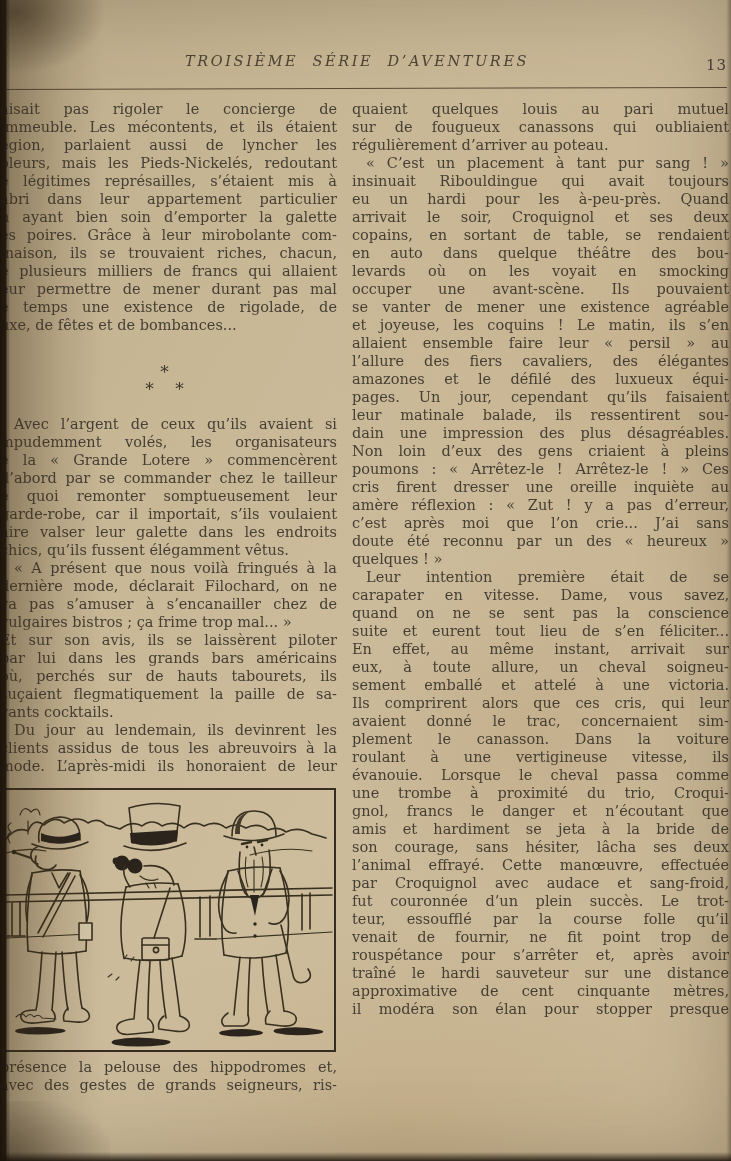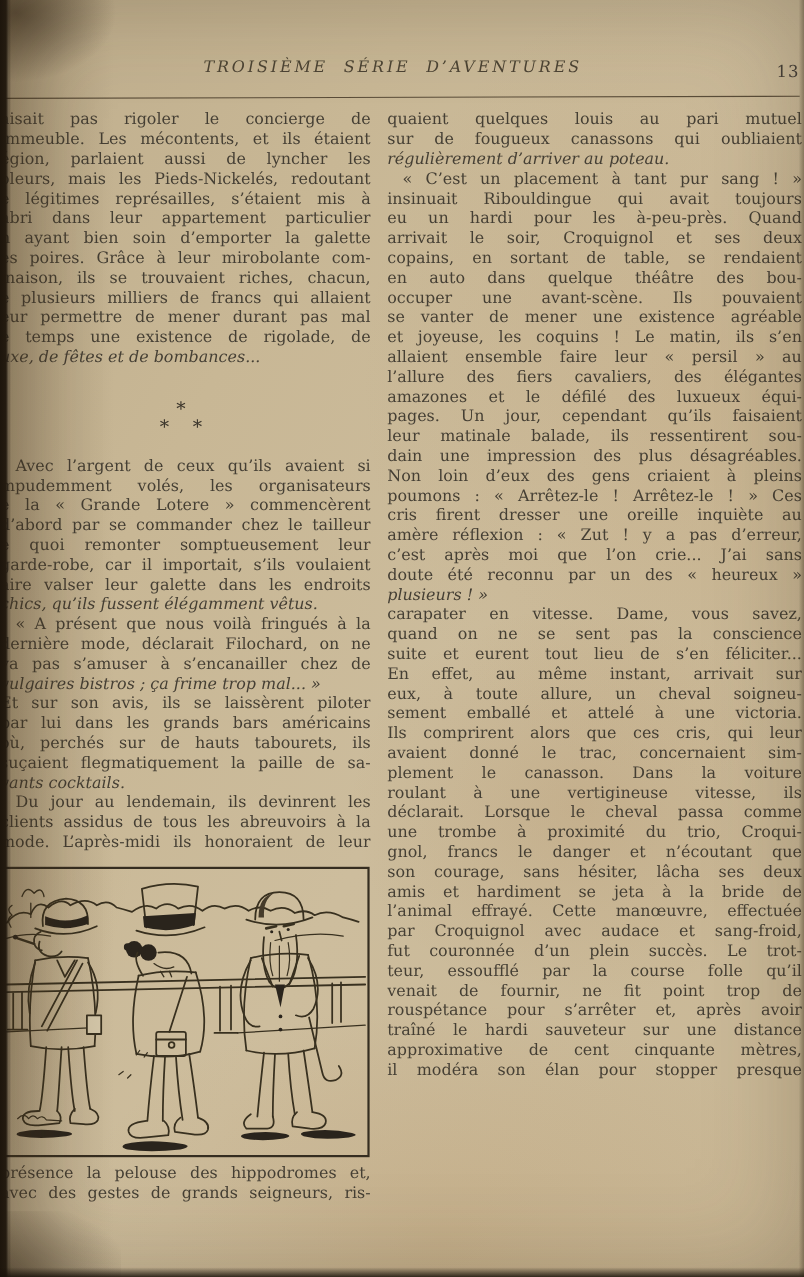--- a/index.html
+++ b/index.html
@@ -33,21 +33,21 @@
         border-top:1.6px solid rgba(70,58,40,0.85);transform:rotate(-0.15deg);}
 
   .col{position:absolute;z-index:2;font-size:14.5px;line-height:18px;color:#453f34;}
   .col-left{left:0;top:100px;width:337px;}
   .col-right{left:352px;top:100px;width:377px;}
   .col-left-bottom{left:0;top:1058px;width:337px;}
   .para{margin:0;}
   .tline{height:18px;text-align:justify;text-align-last:justify;text-justify:inter-word;
         overflow:hidden;white-space:nowrap;}
   .tline.indent{text-indent:14px;}
-  .tline.endline{text-align-last:left;font-style:italic;}
+  .tline.endline{text-align-last:left;}
   .asterism{margin:30px 0 17px;}
   .asterism .tline{text-align-last:center;font-size:17px;line-height:17px;height:17px;
         letter-spacing:8px;color:#3c362c;white-space:nowrap;}
 
   figure.illustration{position:absolute;left:2px;top:788px;width:334px;height:264px;margin:0;
         box-sizing:border-box;border:2.5px solid #352d20;z-index:2;
         background:linear-gradient(105deg, rgba(160,130,90,0.12), rgba(0,0,0,0) 30%),
                    rgba(210,195,165,0.12);}
   figure.illustration svg{width:100%;height:100%;display:block;}
 </style>
@@ -116,53 +116,55 @@
           <div class="tline">sur de fougueux canassons qui oubliaient</div>
           <div class="tline endline">régulièrement d’arriver au poteau.</div>
         </div>
         <div class="para">
           <div class="tline indent">« C’est un placement à tant pur sang ! »</div>
           <div class="tline">insinuait Ribouldingue qui avait toujours</div>
           <div class="tline">eu un hardi pour les à-peu-près. Quand</div>
           <div class="tline">arrivait le soir, Croquignol et ses deux</div>
           <div class="tline">copains, en sortant de table, se rendaient</div>
           <div class="tline">en auto dans quelque théâtre des bou-</div>
+          <div class="tline">levards où on les voyait en smocking</div>
           <div class="tline">occuper une avant-scène. Ils pouvaient</div>
           <div class="tline">se vanter de mener une existence agréable</div>
           <div class="tline">et joyeuse, les coquins ! Le matin, ils s’en</div>
           <div class="tline">allaient ensemble faire leur « persil » au</div>
           <div class="tline">l’allure des fiers cavaliers, des élégantes</div>
           <div class="tline">amazones et le défilé des luxueux équi-</div>
           <div class="tline">pages. Un jour, cependant qu’ils faisaient</div>
           <div class="tline">leur matinale balade, ils ressentirent sou-</div>
           <div class="tline">dain une impression des plus désagréables.</div>
           <div class="tline">Non loin d’eux des gens criaient à pleins</div>
           <div class="tline">poumons : « Arrêtez-le ! Arrêtez-le ! » Ces</div>
           <div class="tline">cris firent dresser une oreille inquiète au</div>
           <div class="tline">amère réflexion : « Zut ! y a pas d’erreur,</div>
           <div class="tline">c’est après moi que l’on crie... J’ai sans</div>
           <div class="tline">doute été reconnu par un des « heureux »</div>
-          <div class="tline endline">plusieurs ! »</div>
-        </div>
-        <div class="para">
+          <div class="tline endline">quelques ! »</div>
+        </div>
+        <div class="para">
+          <div class="tline indent">Leur intention première était de se</div>
           <div class="tline">carapater en vitesse. Dame, vous savez,</div>
           <div class="tline">quand on ne se sent pas la conscience</div>
           <div class="tline">suite et eurent tout lieu de s’en féliciter...</div>
           <div class="tline">En effet, au même instant, arrivait sur</div>
           <div class="tline">eux, à toute allure, un cheval soigneu-</div>
           <div class="tline">sement emballé et attelé à une victoria.</div>
           <div class="tline">Ils comprirent alors que ces cris, qui leur</div>
           <div class="tline">avaient donné le trac, concernaient sim-</div>
           <div class="tline">plement le canasson. Dans la voiture</div>
           <div class="tline">roulant à une vertigineuse vitesse, ils</div>
-          <div class="tline">déclarait. Lorsque le cheval passa comme</div>
+          <div class="tline">évanouie. Lorsque le cheval passa comme</div>
           <div class="tline">une trombe à proximité du trio, Croqui-</div>
           <div class="tline">gnol, francs le danger et n’écoutant que</div>
+          <div class="tline">amis et hardiment se jeta à la bride de</div>
           <div class="tline">son courage, sans hésiter, lâcha ses deux</div>
-          <div class="tline">amis et hardiment se jeta à la bride de</div>
           <div class="tline">l’animal effrayé. Cette manœuvre, effectuée</div>
           <div class="tline">par Croquignol avec audace et sang-froid,</div>
           <div class="tline">fut couronnée d’un plein succès. Le trot-</div>
           <div class="tline">teur, essoufflé par la course folle qu’il</div>
           <div class="tline">venait de fournir, ne fit point trop de</div>
           <div class="tline">rouspétance pour s’arrêter et, après avoir</div>
           <div class="tline">traîné le hardi sauveteur sur une distance</div>
           <div class="tline">approximative de cent cinquante mètres,</div>
           <div class="tline">il modéra son élan pour stopper presque</div>
         </div>

